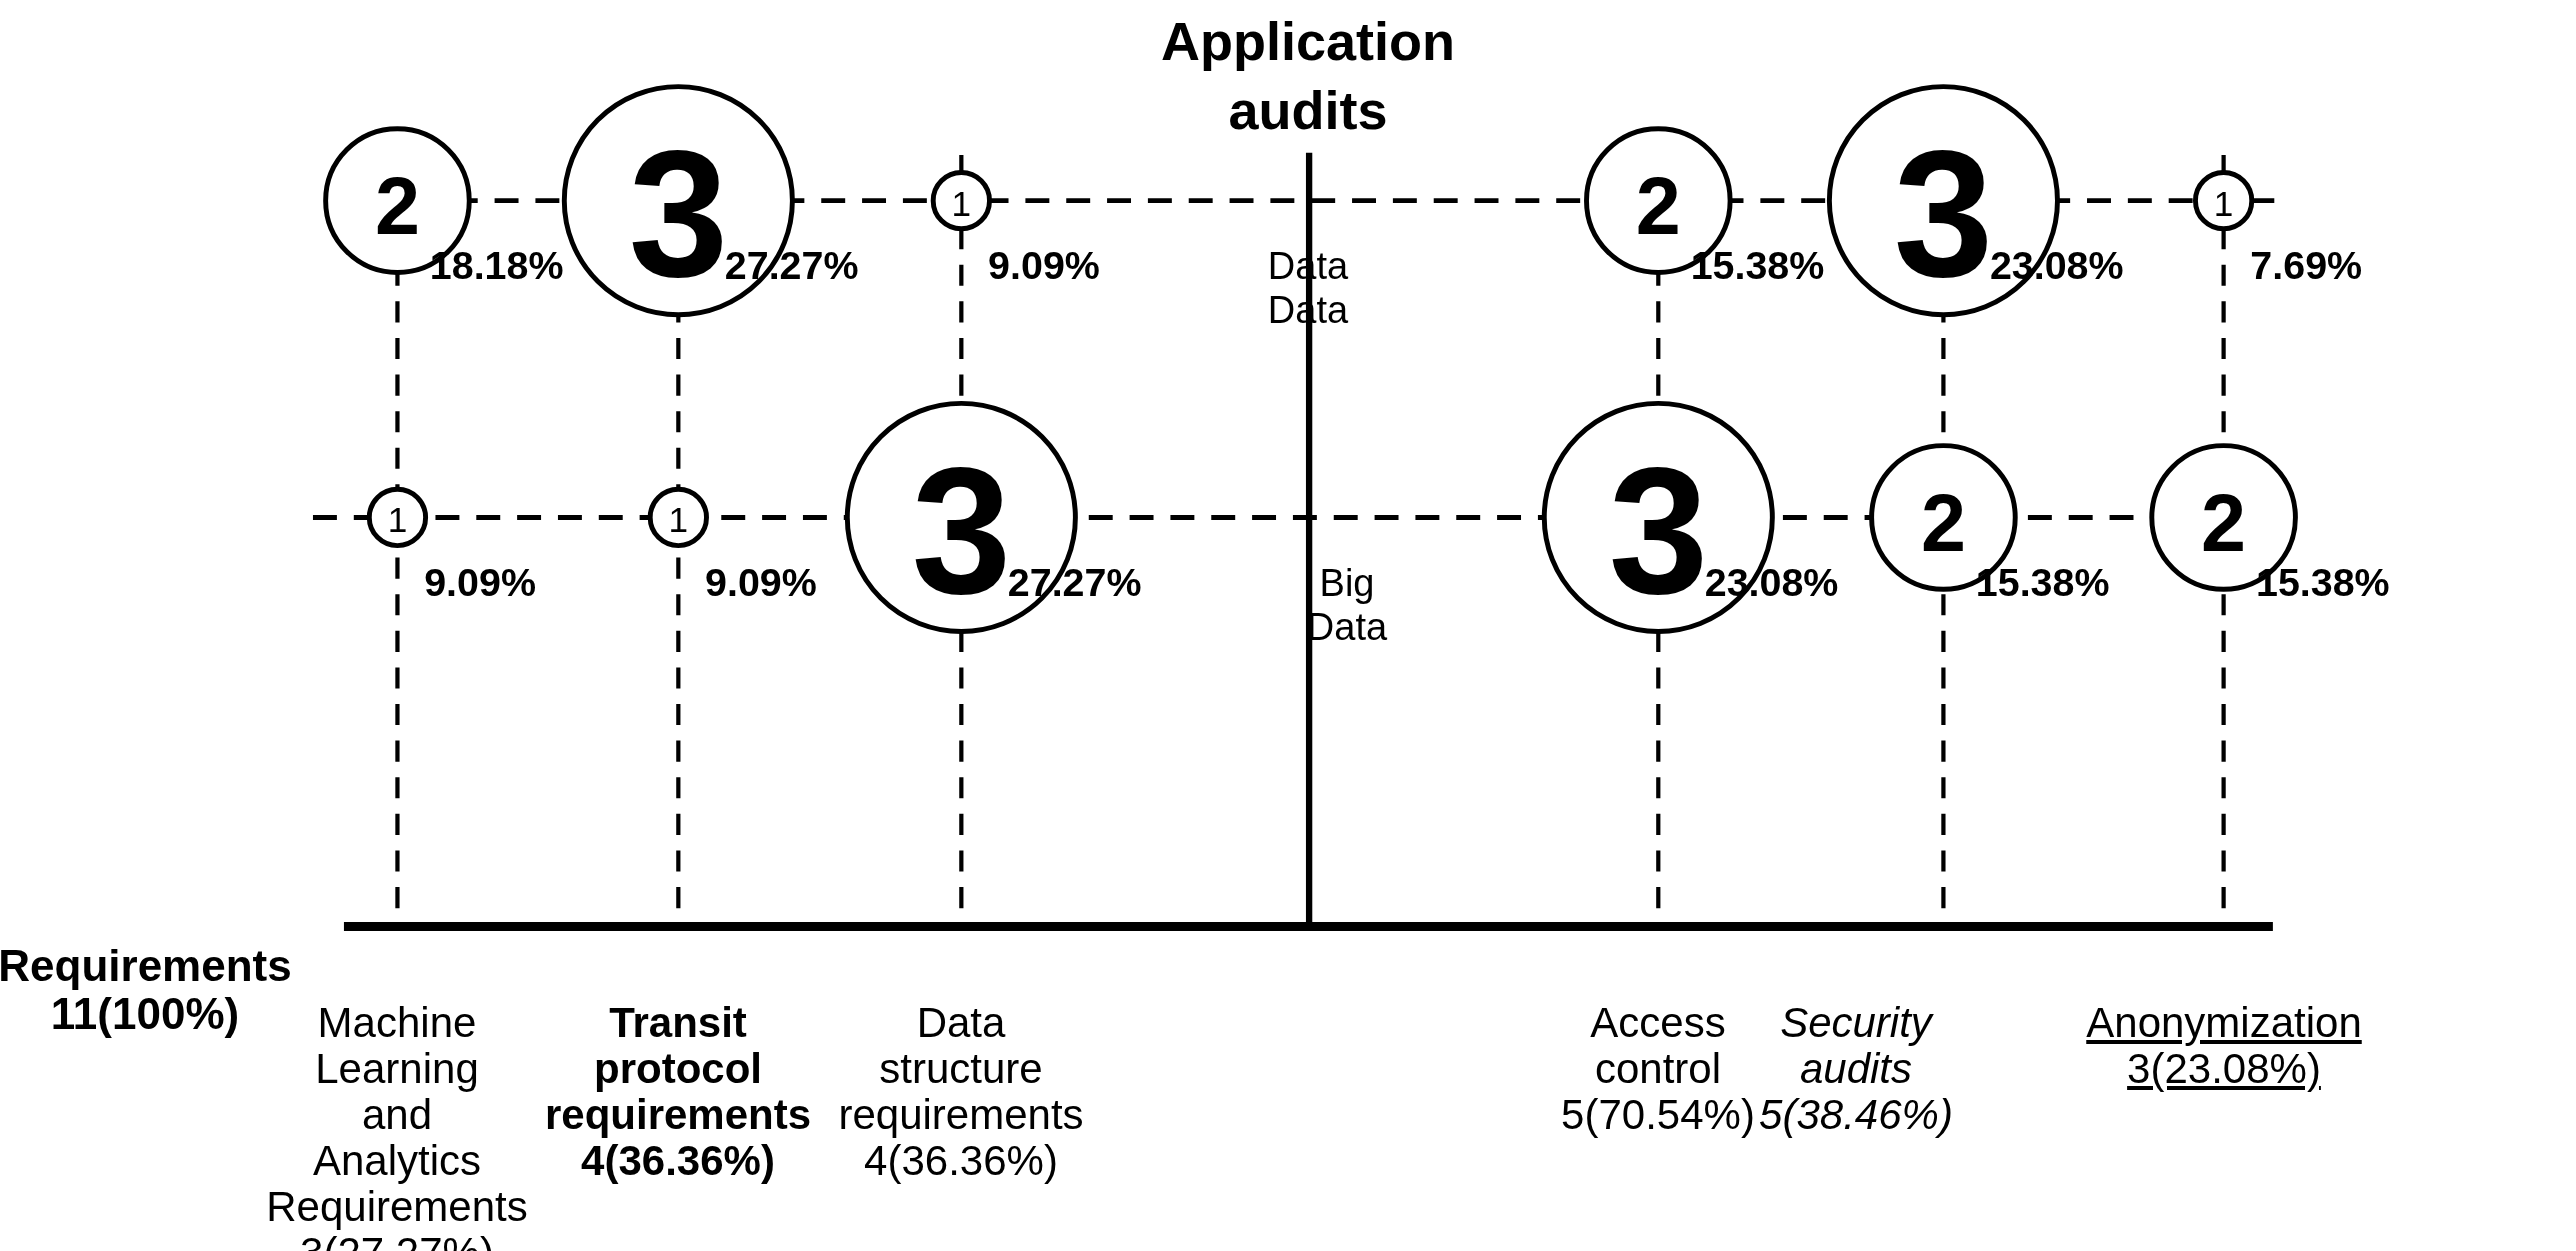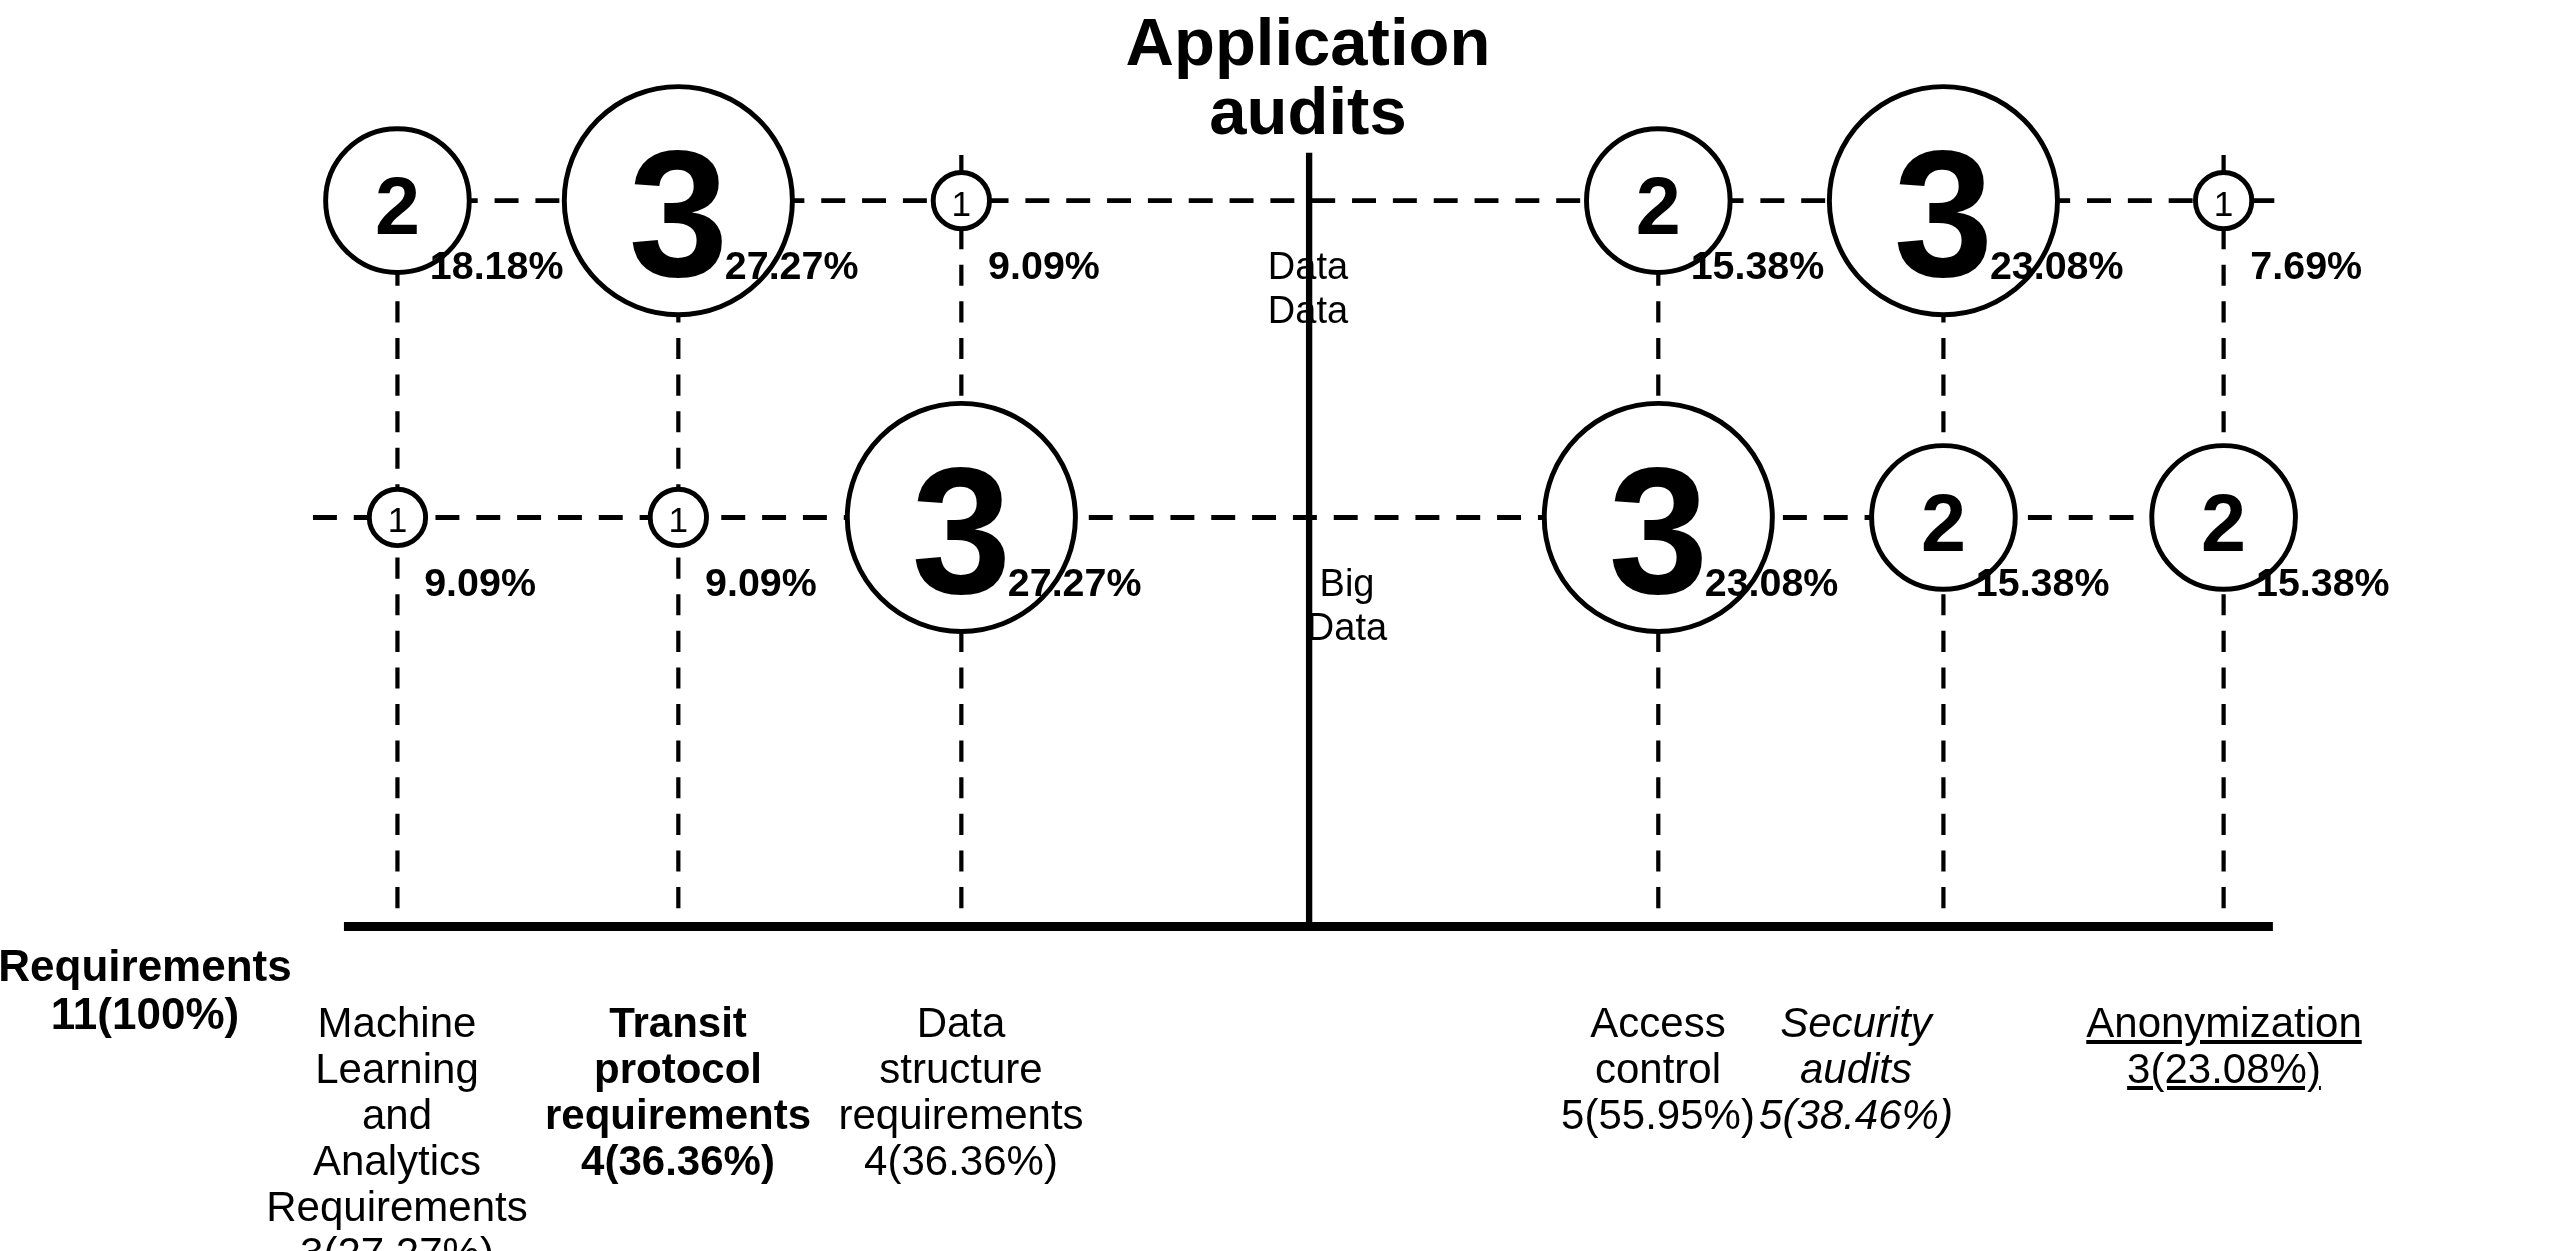--- a/index.html
+++ b/index.html
@@ -1,20 +1,20 @@
 <!DOCTYPE html>
 <html style="font-size:11.3px"><head>
 <meta charset="utf-8">
 <style>
   html,body{margin:0;padding:0;background:#ffffff;}
   #canvas{position:relative;width:2576px;height:1251px;background:#ffffff;overflow:hidden;
           font-family:"Liberation Sans", sans-serif;color:#000;}
   #chart-svg{position:absolute;left:0;top:0;}
   .txt{position:absolute;transform:translateX(-50%);text-align:center;white-space:pre-line;}
-  .title{font-size:67px;font-weight:700;line-height:69px;}
+  .title{font-size:54px;font-weight:700;line-height:69px;}
   .rowlab{font-size:38px;font-weight:400;line-height:44px;}
   .axislab{font-size:44px;font-weight:700;line-height:48px;}
   .collab{font-size:42px;font-weight:400;line-height:46px;}
 </style>
 </head>
 <body>
 
 <div id="canvas">
 
   <svg id="chart-svg" width="2576" height="1251" viewBox="0 0 3658 1777">
@@ -85,21 +85,21 @@
       <div class="txt collab" style="left: 678px; top: 1000px; font-weight: bold;">Transit
 protocol
 requirements
 4(36.36%)</div>
       <div class="txt collab" style="left: 961px; top: 1000px;">Data
 structure
 requirements
 4(36.36%)</div>
       <div class="txt collab" style="left: 1658px; top: 1000px;">Access
 control
-5(55.95%)</div>
+5(70.54%)</div>
       <div class="txt collab" style="left: 1856px; top: 1000px; font-style: italic;">Security
 audits
 5(38.46%)</div>
       <div class="txt collab" style="left: 2224px; top: 1000px; text-decoration: underline;">Anonymization
 3(23.08%)</div>
     </div>
 </div>
 
 
 </body></html>

